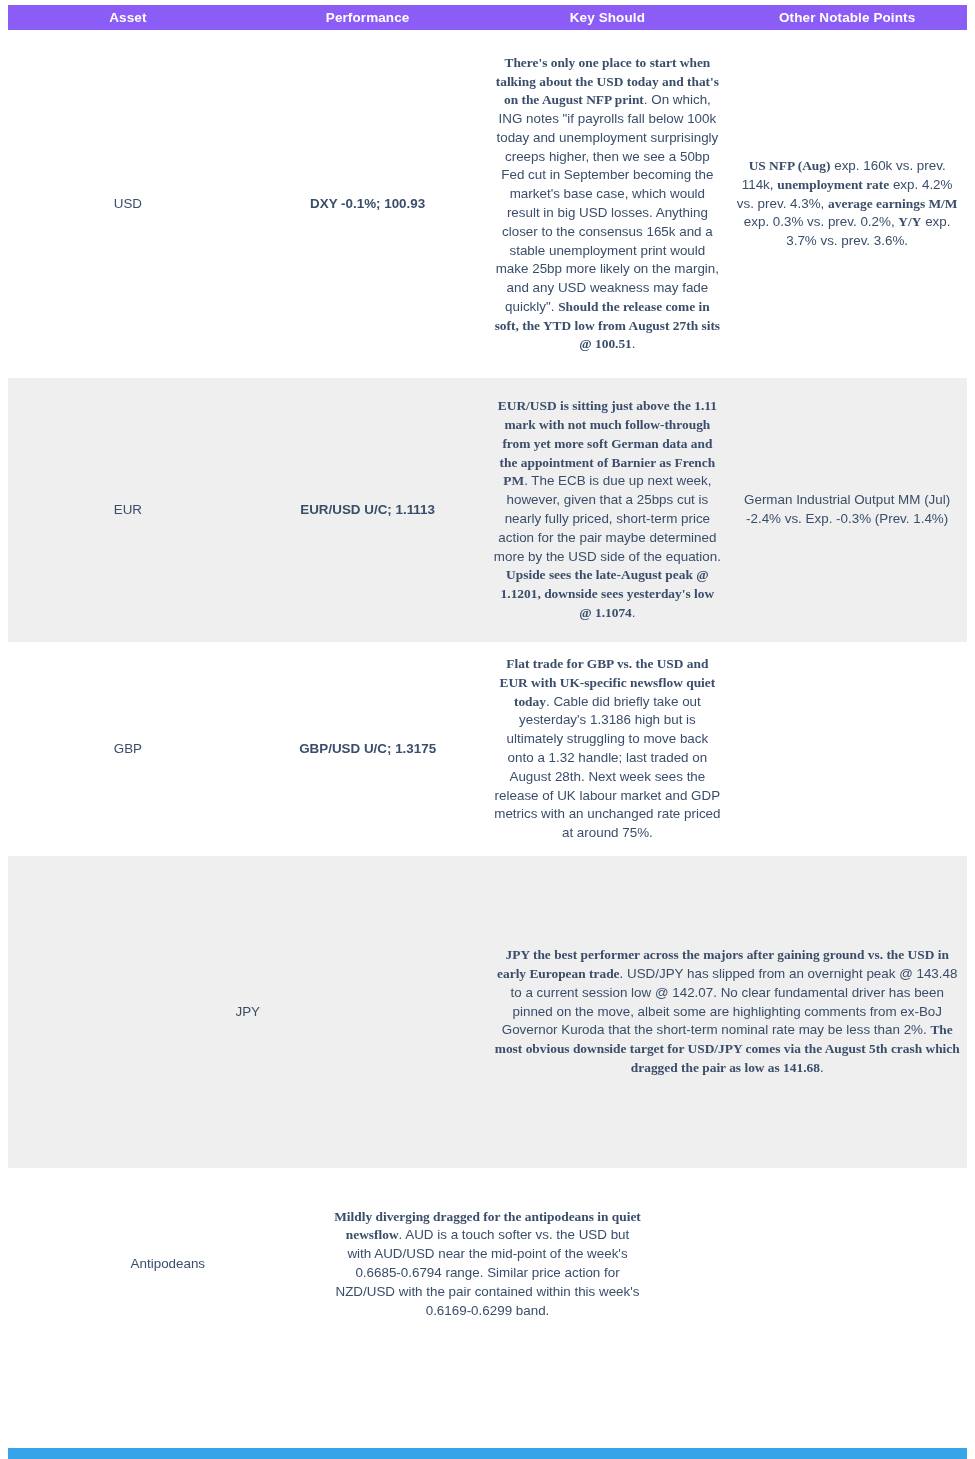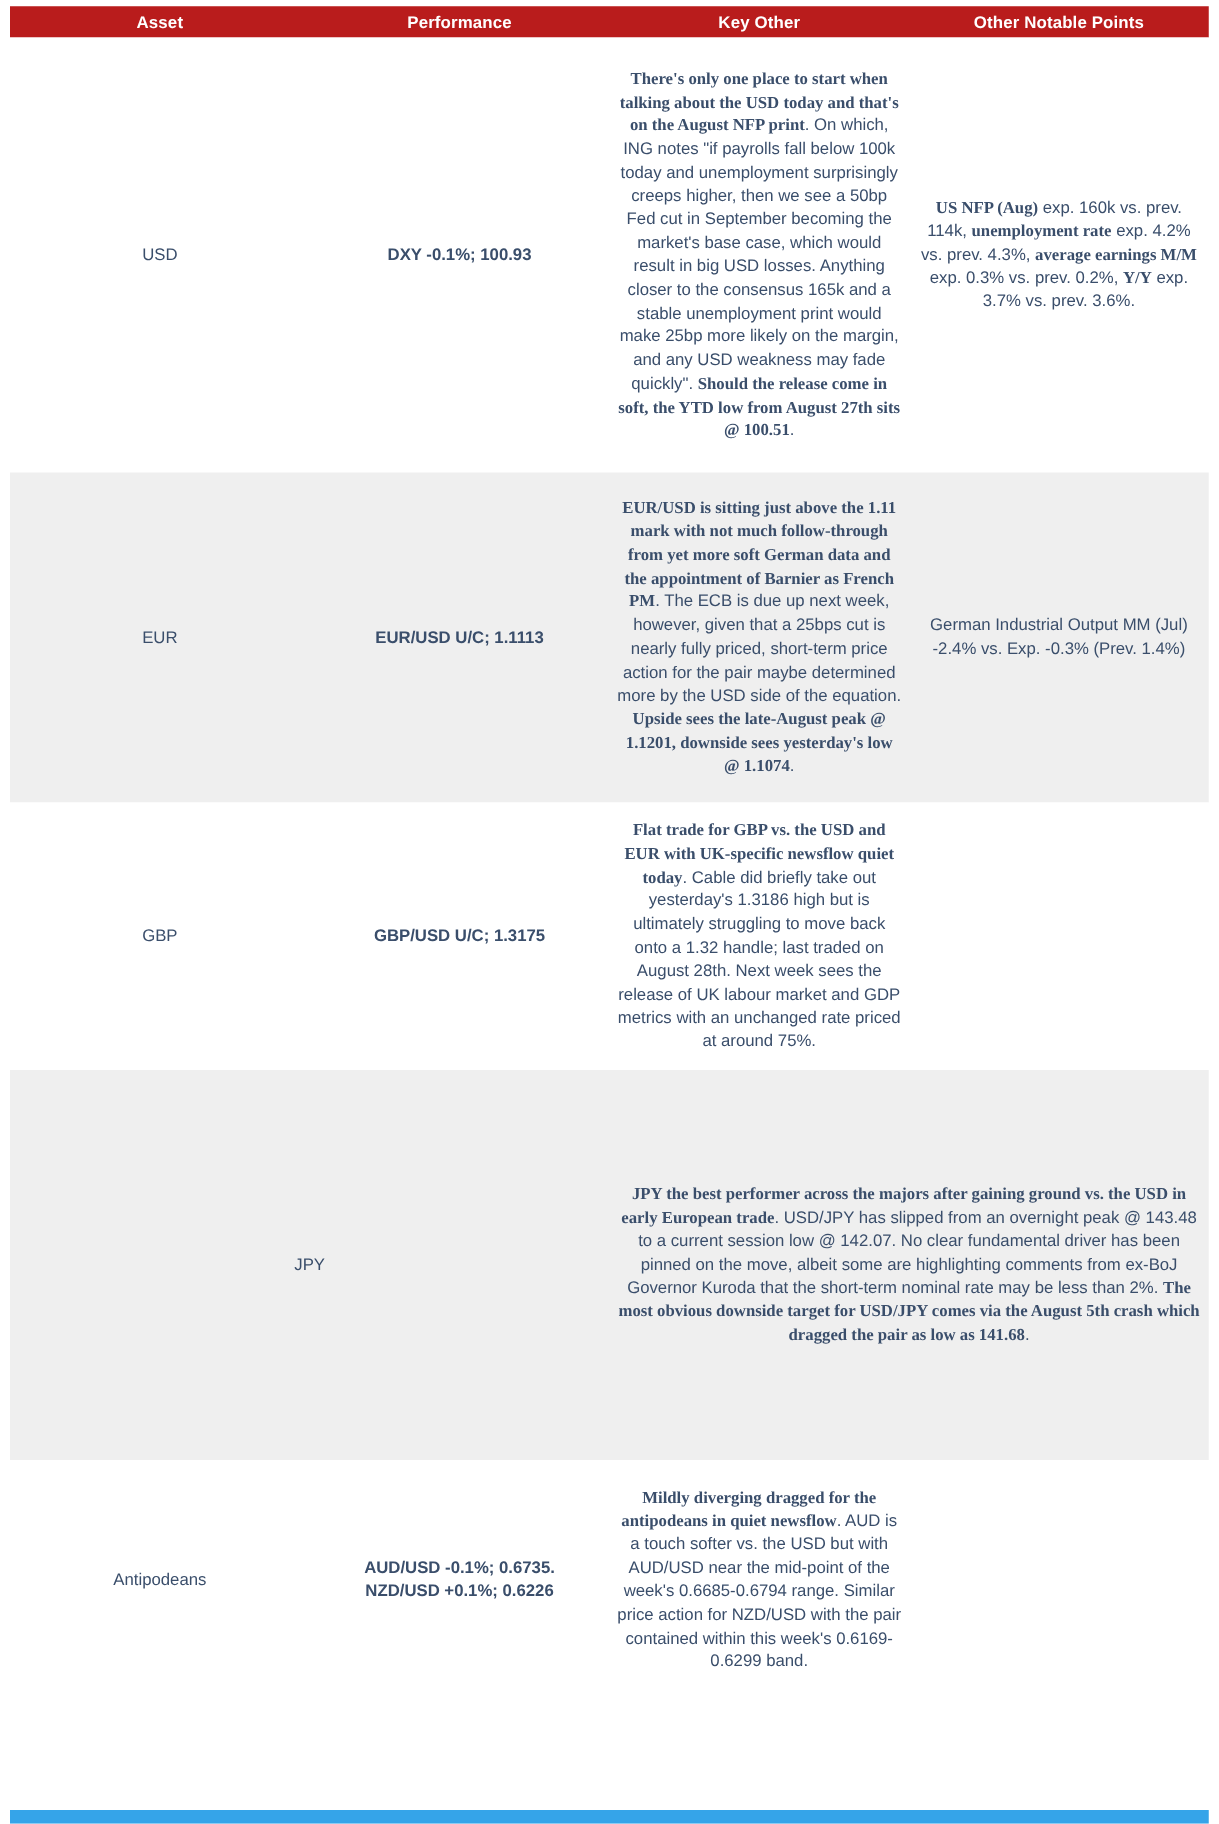--- a/index.html
+++ b/index.html
@@ -13,21 +13,21 @@
     position: relative;
     overflow: hidden;
     font-family: "Liberation Sans", sans-serif;
     color: #3a4e6b;
   }
   .fx-table {
     margin: 5px 8px 0 8px;
   }
   .thead {
     display: flex;
-    background: #b91c1c;
+    background: #8b5cf6;
     height: 25px;
     align-items: center;
   }
   .th {
     flex: 1 1 0;
     text-align: center;
     color: #ffffff;
     font-weight: bold;
     font-size: 13.5px;
     letter-spacing: 0.1px;
@@ -68,21 +68,21 @@
   }
 </style>
 </head>
 <body>
 
 <div class="fx-table">
 
   <div class="thead">
     <div class="th">Asset</div>
     <div class="th">Performance</div>
-    <div class="th">Key Other</div>
+    <div class="th">Key Should</div>
     <div class="th">Other Notable Points</div>
   </div>
 
   <div class="row row-usd">
     <div class="cell">
         <div>USD</div>
       </div>
     <div class="cell">
         <div class="perf">DXY -0.1%; 100.93</div>
       </div>
@@ -131,24 +131,20 @@
     <div class="cell">
         <div><b>JPY the best performer across the majors after gaining ground vs. the USD in early European trade</b><span>. USD/JPY has slipped from an overnight peak @ 143.48 to a current session low @ 142.07. No clear fundamental driver has been pinned on the move, albeit some are highlighting comments from ex-BoJ Governor Kuroda that the short-term nominal rate may be less than 2%. </span><b>The most obvious downside target for USD/JPY comes via the August 5th crash which dragged the pair as low as 141.68</b><span>.</span></div>
       </div>
   </div>
 
   <div class="row row-ant">
     <div class="cell">
         <div>Antipodeans</div>
       </div>
     <div class="cell">
-        <div class="perf">AUD/USD -0.1%; 0.6735.
-NZD/USD +0.1%; 0.6226</div>
-      </div>
-    <div class="cell">
         <div><b>Mildly diverging dragged for the antipodeans in quiet newsflow</b><span>. AUD is a touch softer vs. the USD but with AUD/USD near the mid-point of the week's 0.6685-0.6794 range. Similar price action for NZD/USD with the pair contained within this week's 0.6169-0.6299 band.</span></div>
       </div>
     <div class="cell">
         <div></div>
       </div>
   </div>
 
 </div>
 
 <div class="next-table-bar"></div>

